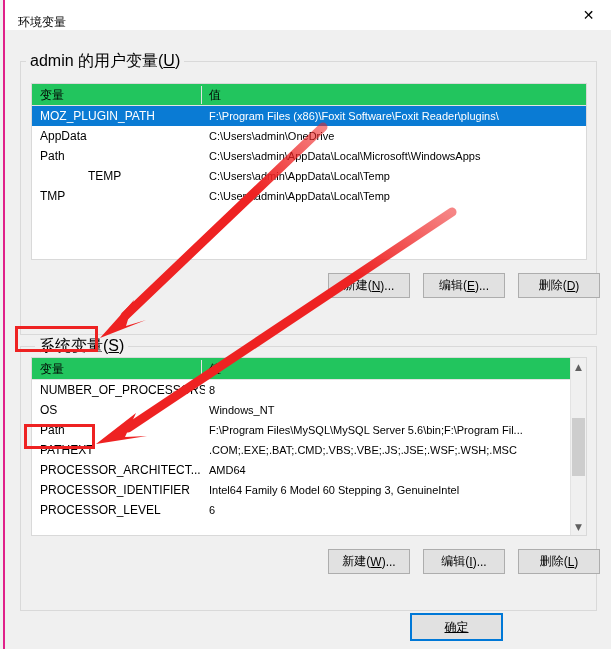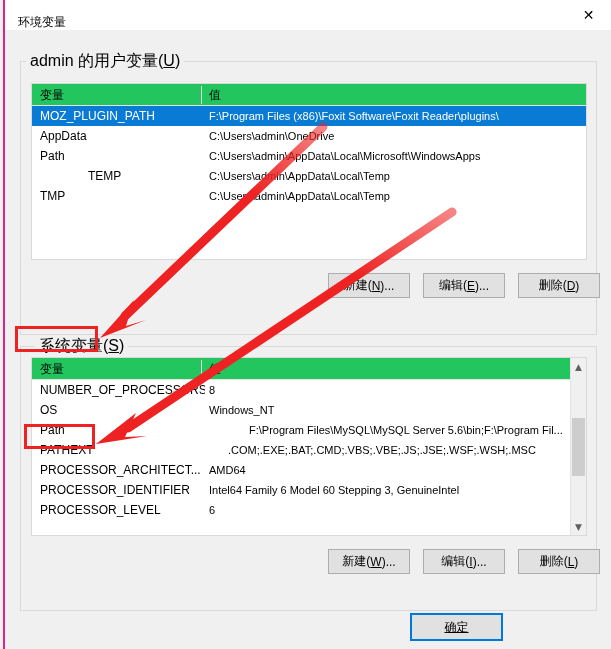--- a/index.html
+++ b/index.html
@@ -216,25 +216,25 @@
           <div class="row">
             <div class="cell-name" style="width: 165px;">NUMBER_OF_PROCESSORS</div>
             <div class="cell-value" style="left: 177px; width: 363px;">8</div>
           </div>
           <div class="row">
             <div class="cell-name" style="width: 165px;">OS</div>
             <div class="cell-value" style="left: 177px; width: 363px;">Windows_NT</div>
           </div>
           <div class="row">
             <div class="cell-name" style="width: 165px;">Path</div>
-            <div class="cell-value" style="left: 177px; width: 363px; margin-left: 40px;">F:\Program Files\MySQL\MySQL Server 5.6\bin;F:\Program Fil...</div>
+            <div class="cell-value" style="left: 177px; width: 363px;">F:\Program Files\MySQL\MySQL Server 5.6\bin;F:\Program Fil...</div>
           </div>
           <div class="row">
             <div class="cell-name" style="width: 165px;">PATHEXT</div>
-            <div class="cell-value" style="left: 177px; width: 363px; margin-left: 19px;">.COM;.EXE;.BAT;.CMD;.VBS;.VBE;.JS;.JSE;.WSF;.WSH;.MSC</div>
+            <div class="cell-value" style="left: 177px; width: 363px;">.COM;.EXE;.BAT;.CMD;.VBS;.VBE;.JS;.JSE;.WSF;.WSH;.MSC</div>
           </div>
           <div class="row">
             <div class="cell-name" style="width: 165px;">PROCESSOR_ARCHITECT...</div>
             <div class="cell-value" style="left: 177px; width: 363px;">AMD64</div>
           </div>
           <div class="row">
             <div class="cell-name" style="width: 165px;">PROCESSOR_IDENTIFIER</div>
             <div class="cell-value" style="left: 177px; width: 363px;">Intel64 Family 6 Model 60 Stepping 3, GenuineIntel</div>
           </div>
           <div class="row">

